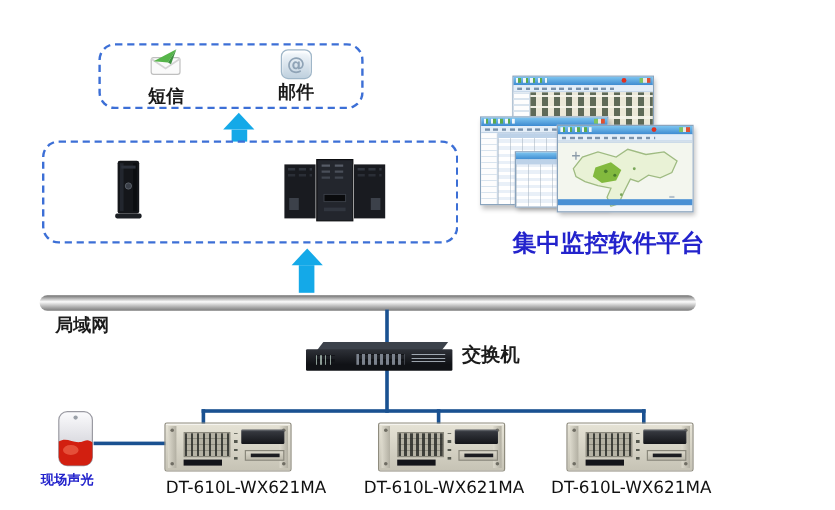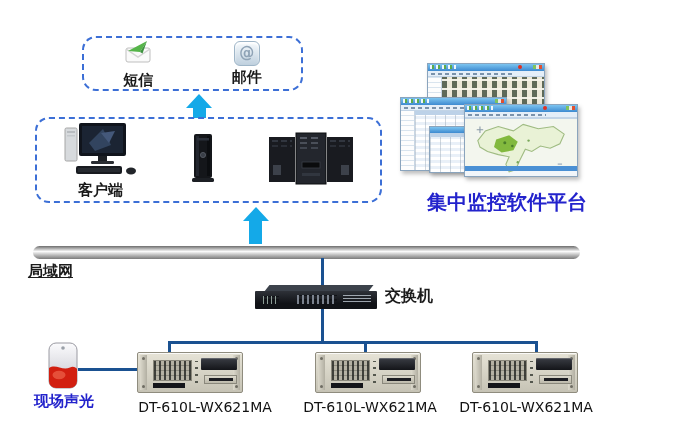--- a/index.html
+++ b/index.html
@@ -13,21 +13,21 @@
 
   
   .uparrow { position:absolute; display:flex; flex-direction:column; align-items:center; }
   .uparrow .head { width:0; height:0; border-left:13px solid transparent; border-right:13px solid transparent; border-bottom:14px solid #14a9e8; }
   .uparrow .shaft { width:13px; background:#14a9e8; flex:1; }
 
   
   #lanbar { position:absolute; left:33px; top:246px; width:547px; height:13px; border-radius:7px;
     background:linear-gradient(#6d6d6d, #fbfbfb 42%, #a9a9a9 78%, #7b7b7b); }
   .plainlbl { position:absolute; color:#1c1c1c; font-size:15px; font-weight:600; white-space:nowrap; }
-  .bluelbl  { position:absolute; color:#2323cc; font-size:15px; font-weight:bold; white-space:nowrap; }
+  .bluelbl  { position:absolute; color:#2323cc; font-size:11px; font-weight:bold; white-space:nowrap; }
 
   
   .line { position:absolute; background:#1a5191; }
 
   
   #switch { position:absolute; left:255px; top:285px; width:122px; height:24px; }
   #switch .topface { position:absolute; left:9px; top:0; width:104px; height:7px; background:#3c424b; transform:skewX(-38deg); transform-origin:bottom left; }
   #switch .front { position:absolute; left:0; top:6px; width:122px; height:18px; background:linear-gradient(#2e3138,#101216 70%); border-radius:1px; }
   #switch .leds { position:absolute; left:8px; top:11px; width:16px; height:8px;
     background:repeating-linear-gradient(90deg, rgba(170,190,180,.8) 0 1px, transparent 1px 4px),
@@ -110,39 +110,20 @@
   </div>
 
   <div class="uparrow" style="left:186px; top:94px; width:26px; height:24px;">
     <div class="head"></div>
     <div class="shaft"></div>
   </div>
 
   <div class="dashbox" style="left:35px; top:117px; width:347px; height:86px;">
     <div class="cell">
       <span>
-        <svg width="76" height="54" viewBox="0 0 76 54">
-          <rect x="2" y="7" width="12" height="33" rx="1.5" fill="#d7dadd" stroke="#a6a6a6"></rect>
-          <rect x="4" y="10" width="8" height="2" fill="#b8bcc0"></rect>
-          <rect x="4" y="14" width="8" height="1.5" fill="#c4c8cc"></rect>
-          <rect x="16" y="2" width="47" height="33" rx="2" fill="#10141c"></rect>
-          <rect x="19" y="5" width="41" height="27" fill="#1b2433"></rect>
-          <polygon points="26,22 40,8 48,24 32,30" fill="#32445f"></polygon>
-          <polygon points="38,12 52,10 46,22" fill="#44587a"></polygon>
-          <rect x="35" y="35" width="9" height="5" fill="#1c1f24"></rect>
-          <rect x="28" y="40" width="23" height="3" rx="1.2" fill="#2b2e33"></rect>
-          <rect x="13" y="45" width="46" height="8" rx="2" fill="#181b20"></rect>
-          <rect x="15" y="47" width="42" height="4" fill="#262a30"></rect>
-          <ellipse cx="68" cy="50" rx="5" ry="3.4" fill="#22252a"></ellipse>
-        </svg>
-      </span>
-      <span class="lbl">客户端</span>
-    </div>
-    <div class="cell">
-      <span>
         <svg width="26" height="52" viewBox="0 0 26 52">
           <rect x="4" y="2" width="18" height="44" rx="2" fill="#14161a"></rect>
           <rect x="6" y="4" width="3" height="40" fill="#22262e"></rect>
           <rect x="17" y="4" width="3" height="40" fill="#0b0d10"></rect>
           <rect x="7" y="6" width="12" height="2.5" fill="#2b303a"></rect>
           <circle cx="13" cy="23" r="2.6" fill="#3a3f48" stroke="#5a6068" stroke-width=".8"></circle>
           <rect x="2" y="46" width="22" height="4" rx="1.5" fill="#1c1f24"></rect>
         </svg>
       </span>
     </div>
@@ -226,21 +207,21 @@
         <rect x="84" y="44" width="8" height="1.6" fill="#8a9aa8"></rect>
         <rect x="84" y="41" width="4" height="1.6" fill="#b5c2cc"></rect>
       </svg>
       <div class="mapbar"></div>
     </div>
   </div>
 
   <div class="bluelbl" style="left:427px; top:189px; font-size:20px;">集中监控软件平台</div>
 
   <div id="lanbar"></div>
-  <div class="plainlbl" style="left:28px; top:262px;text-decoration:underline;">局域网</div>
+  <div class="plainlbl" style="left:46px; top:262px;">局域网</div>
 
   <div class="line" style="left:321px; top:258px; width:3px; height:86px;"></div>
 
   <div id="switch">
     <div class="topface"></div>
     <div class="front"></div>
     <div class="leds"></div>
     <div class="ports"></div>
     <div class="brandtxt"></div>
   </div>

